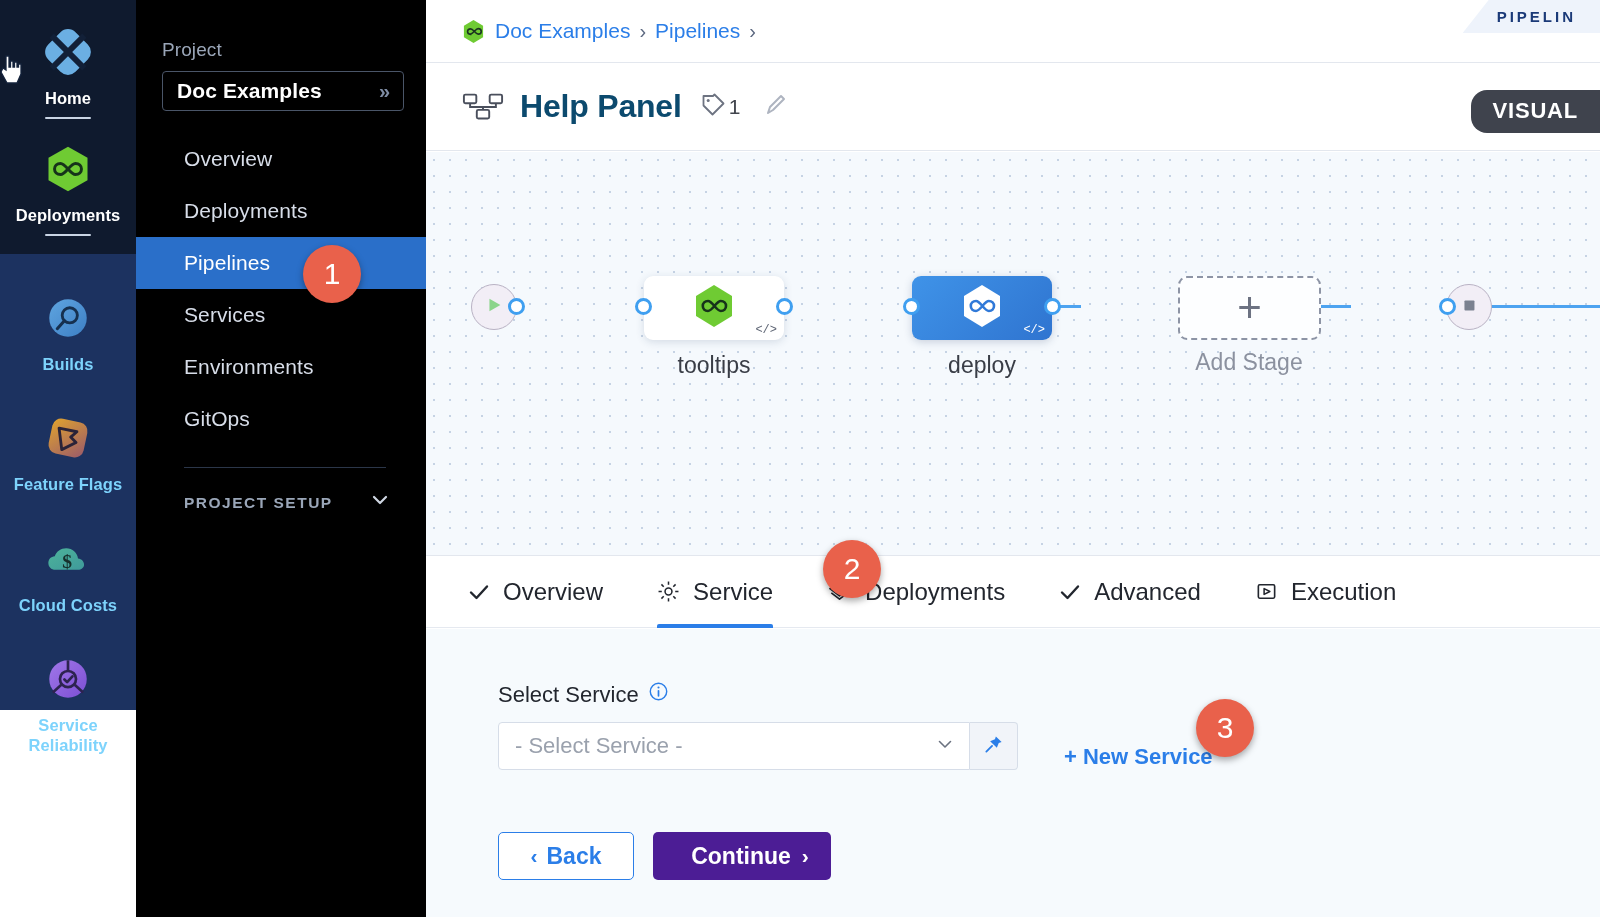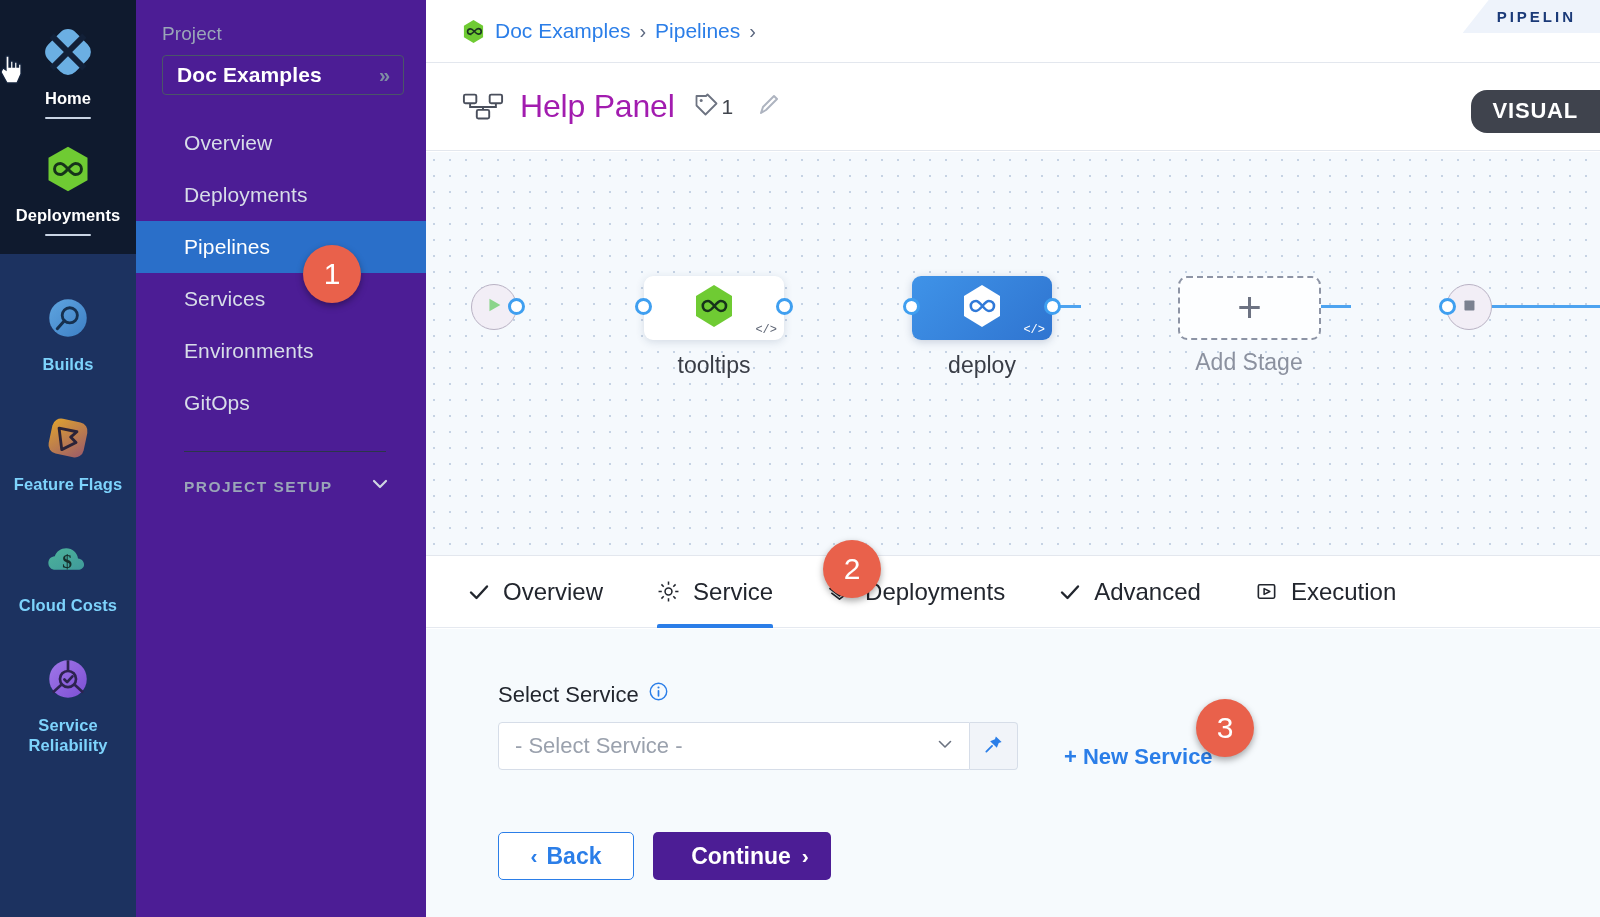--- a/index.html
+++ b/index.html
@@ -6,21 +6,21 @@
   html, body {
     width: 1600px; height: 917px;
     font-family: "Liberation Sans", sans-serif;
     overflow: hidden;
     background: #ffffff;
   }
   #app { position: relative; width: 1600px; height: 917px; display: flex; }
 
   
   .rail {
-    width: 136px; height: 917px;
+    width: 136px; height: 710px;
     background: #1c3260;
     position: relative;
     flex: 0 0 136px;
   }
   .rail-top {
     background: #0f1a2e;
     padding-top: 14px;
     padding-bottom: 6px;
   }
   .rail-item {
@@ -47,23 +47,23 @@
 
   
   .cursor-glyph {
     position: absolute; left: 0px; top: 52px; width: 26px; height: 34px;
     pointer-events: none;
   }
 
   
   .proj {
     width: 290px; flex: 0 0 290px; height: 917px;
-    background: #4c1d95;
+    background: #000000;
     position: relative;
-    padding-top: 18px;
+    padding-top: 34px;
   }
   .proj-heading {
     color: #9aa6b8; font-size: 19px; padding: 5px 0 6px 26px; letter-spacing: .1px;
   }
   .proj-select {
     margin: 4px 22px 0 26px;
     height: 40px;
     border: 1px solid #4a5568;
     border-radius: 4px;
     display: flex; align-items: center; justify-content: space-between;
@@ -107,21 +107,21 @@
     padding: 0 24px 0 34px;
     color: #1b3a78; font-size: 15px; font-weight: 700; letter-spacing: 3px;
     clip-path: polygon(26px 0, 100% 0, 100% 100%, 0 100%);
   }
 
   .title-bar {
     height: 88px; display: flex; align-items: center; padding-left: 36px;
     border-bottom: 1px solid #e3e7ee; position: relative; background:#fff;
   }
   .title-icon { width: 42px; height: 34px; margin-right: 16px; }
-  .title-text { font-size: 32px; font-weight: 400; color: #a21caf; letter-spacing: -.2px; }
+  .title-text { font-size: 32px; font-weight: 700; color: #0c4a6e; letter-spacing: -.2px; }
   .tag-wrap { display: flex; align-items: center; margin-left: 18px; }
   .tag-count { font-size: 21px; color: #41454d; margin-left: 3px; }
   .edit-icon { margin-left: 22px; cursor: pointer; }
   .visual-badge {
     position: absolute; right: 0; top: 27px;
     background: #3f434d; color: #ffffff;
     font-size: 22px; font-weight: 700; letter-spacing: .8px;
     padding: 8px 22px 9px 22px; border-radius: 16px 0 0 16px;
   }
 

